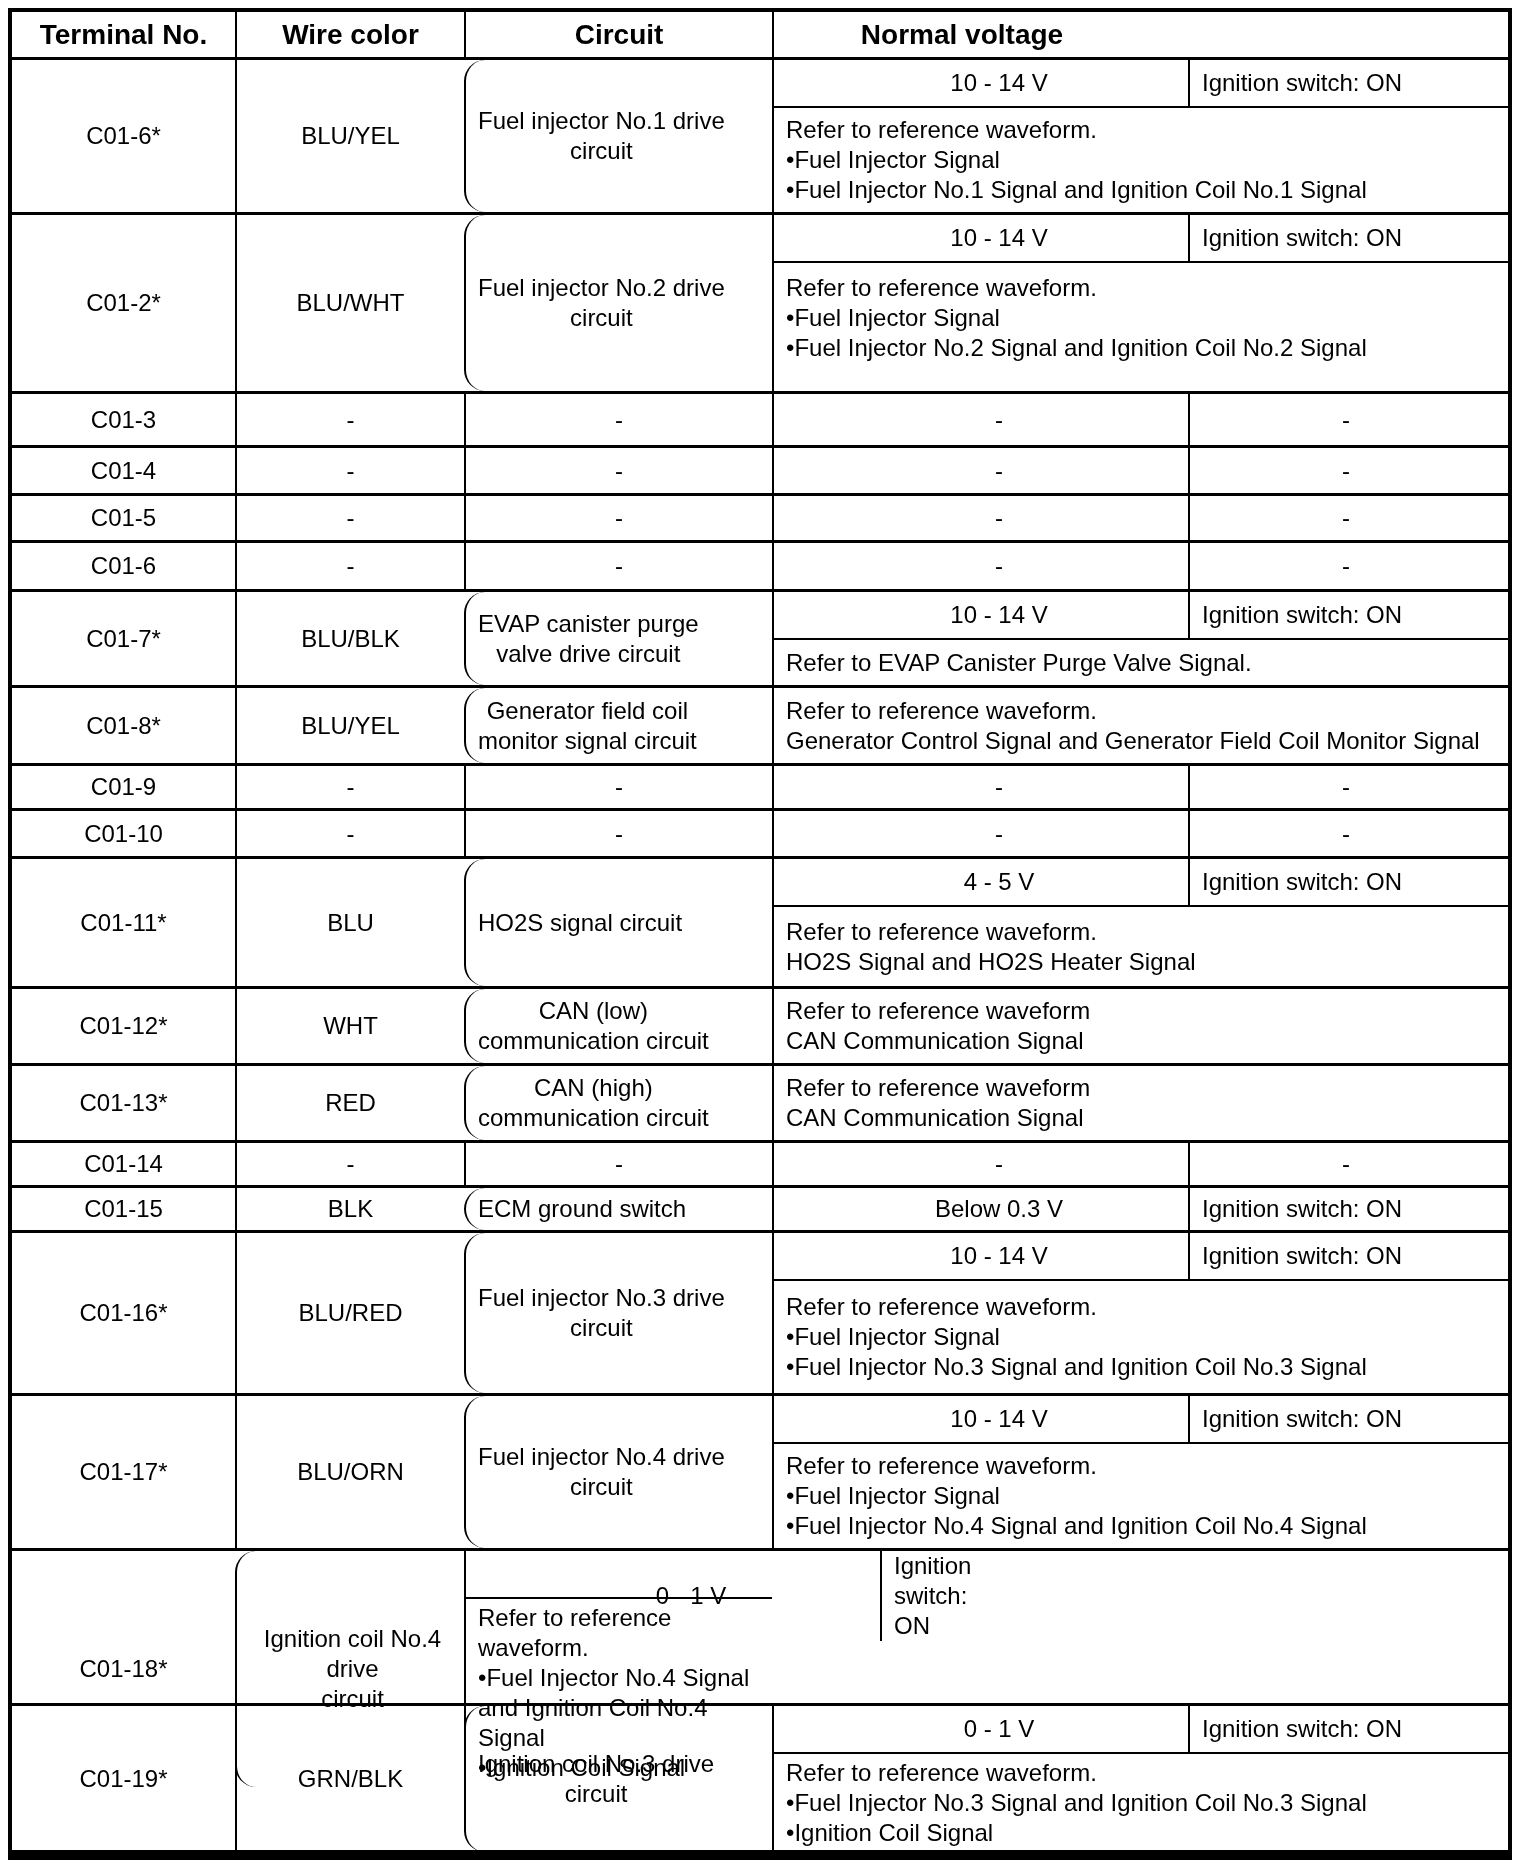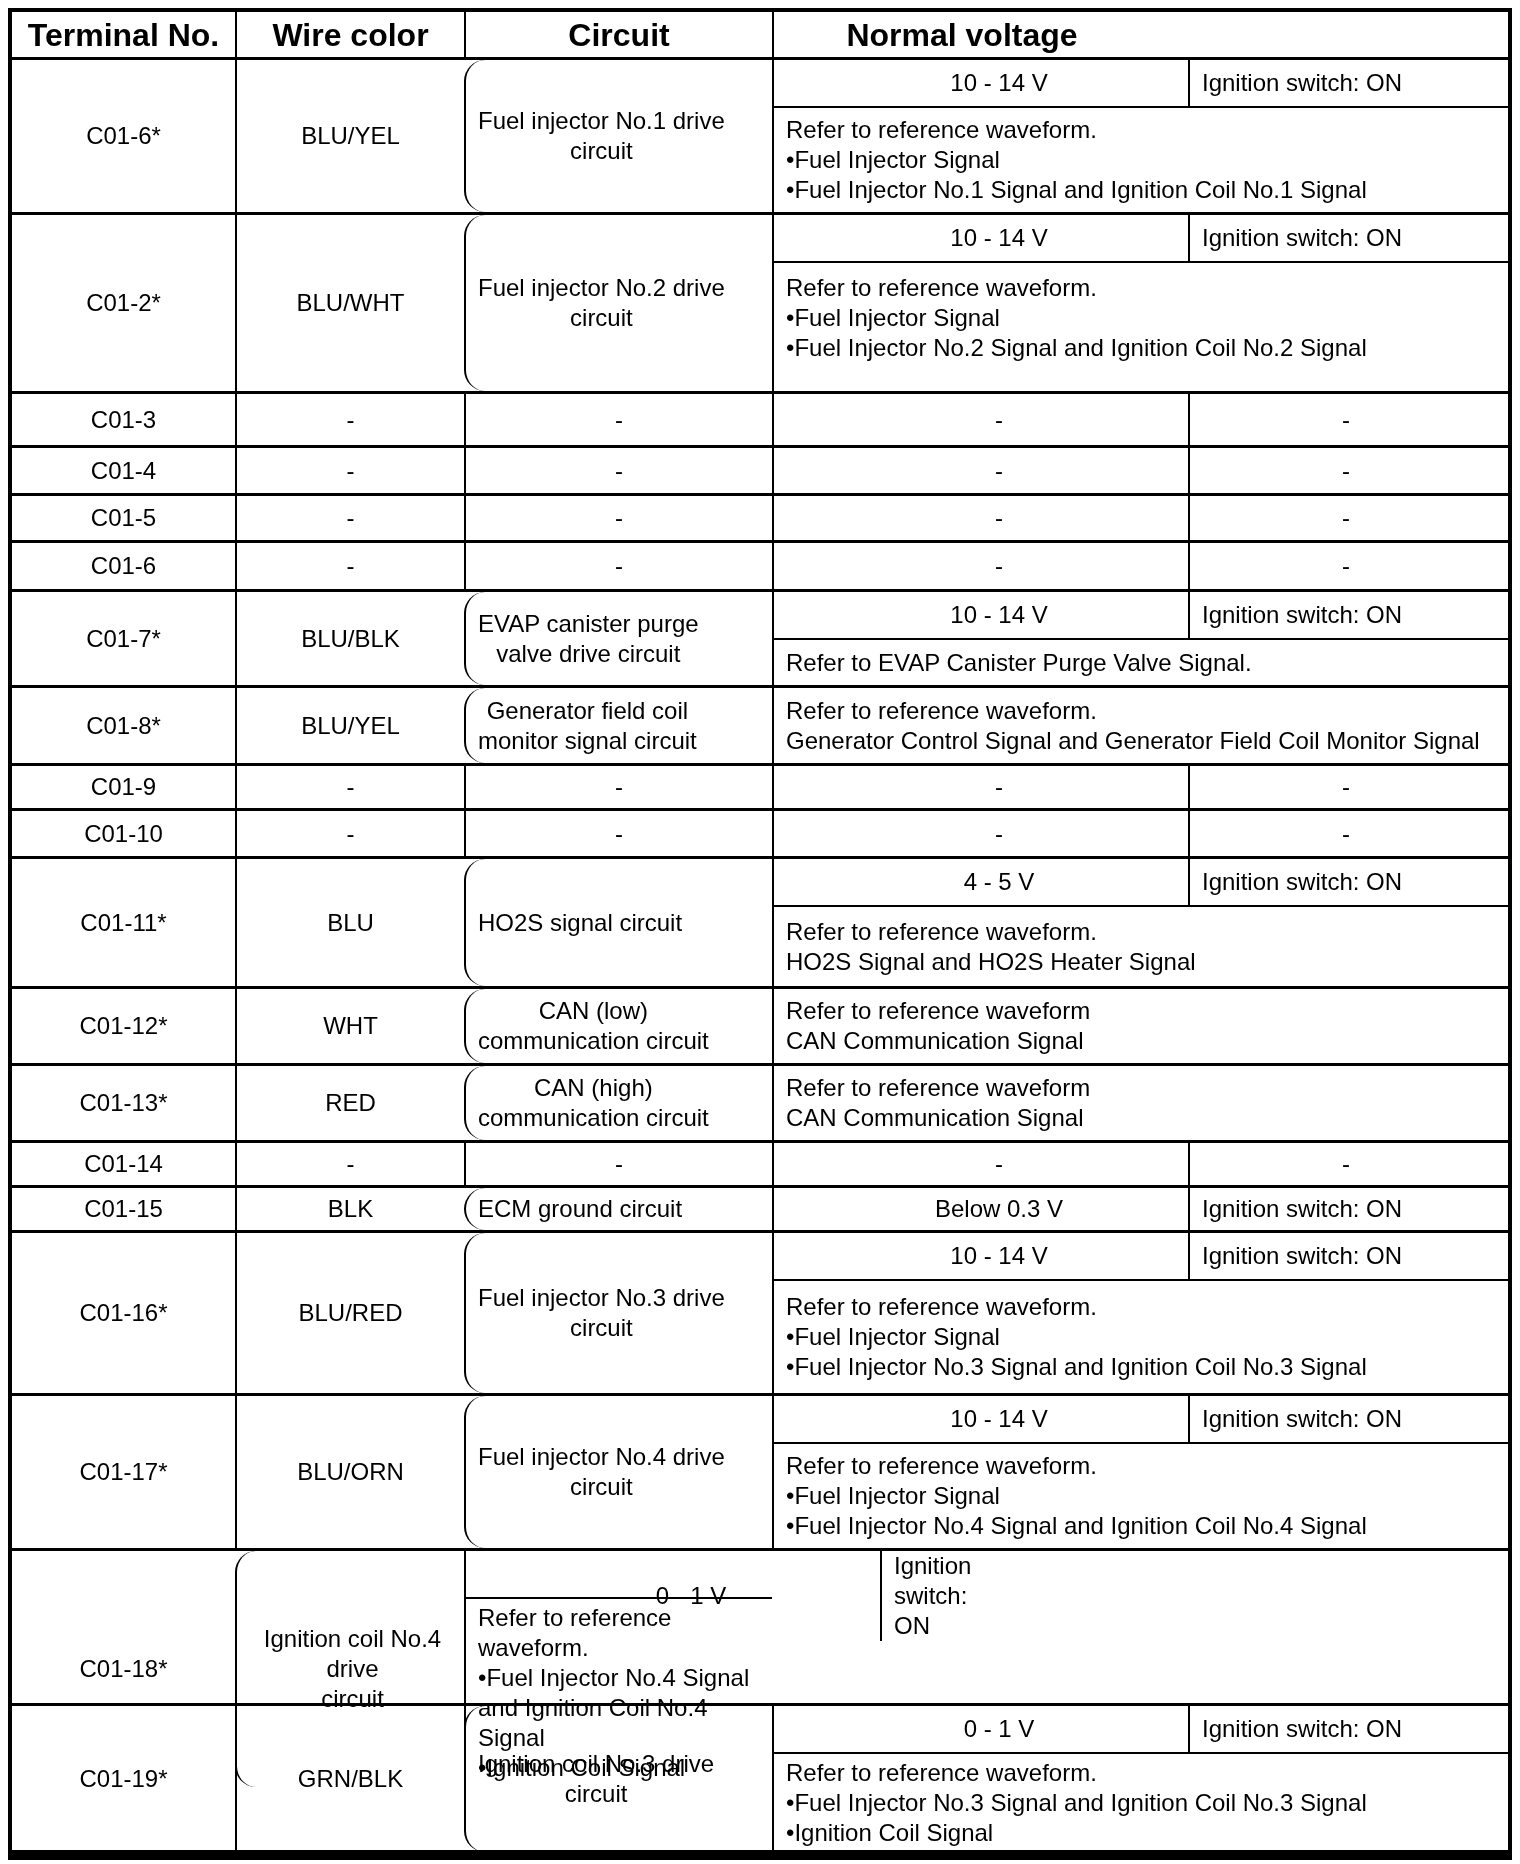--- a/index.html
+++ b/index.html
@@ -30,21 +30,21 @@
     grid-template-columns: 223px 229px 308px 1fr;
     box-sizing: border-box;
     border-top: 3px solid #000;
     font-size: 24px;
     line-height: 30px;
   }
   .trow.header {
     border-top: none;
     grid-template-columns: 223px 229px 308px 378px 1fr;
     font-weight: bold;
-    font-size: 32px;
+    font-size: 28px;
     height: 45px;
   }
   .cell {
     box-sizing: border-box;
     display: flex;
     align-items: center;
     justify-content: center;
     text-align: center;
     overflow: hidden;
   }
@@ -295,21 +295,21 @@
         <div class="vrow single">
           <div class="vcell">-</div>
           <div class="ccell center">-</div>
         </div>
       </div>
     </div>
 
     <div class="trow" style="height:45px">
       <div class="cell">C01-15</div>
       <div class="cell bl">BLK</div>
-      <div class="cell bl left multiline">ECM ground circuit</div>
+      <div class="cell bl left multiline">ECM ground switch</div>
       <div class="c-right">
         <div class="vrow single">
           <div class="vcell">Below 0.3 V</div>
           <div class="ccell">Ignition switch: ON</div>
         </div>
       </div>
     </div>
 
     <div class="trow" style="height:163px">
       <div class="cell">C01-16*</div>

